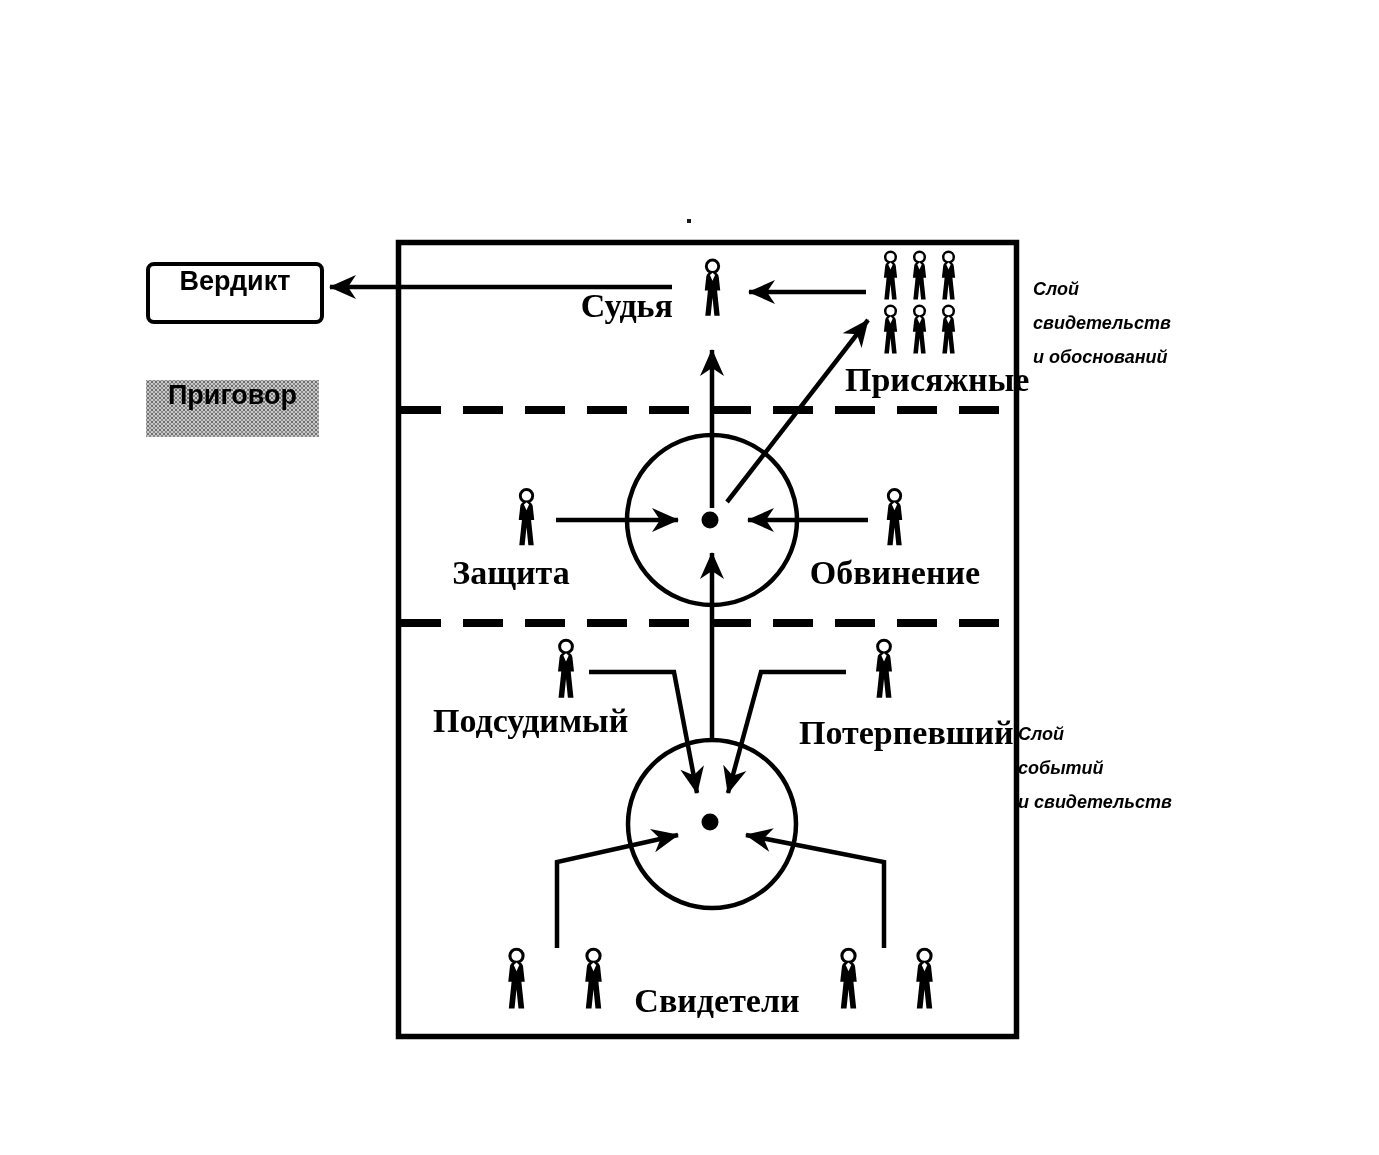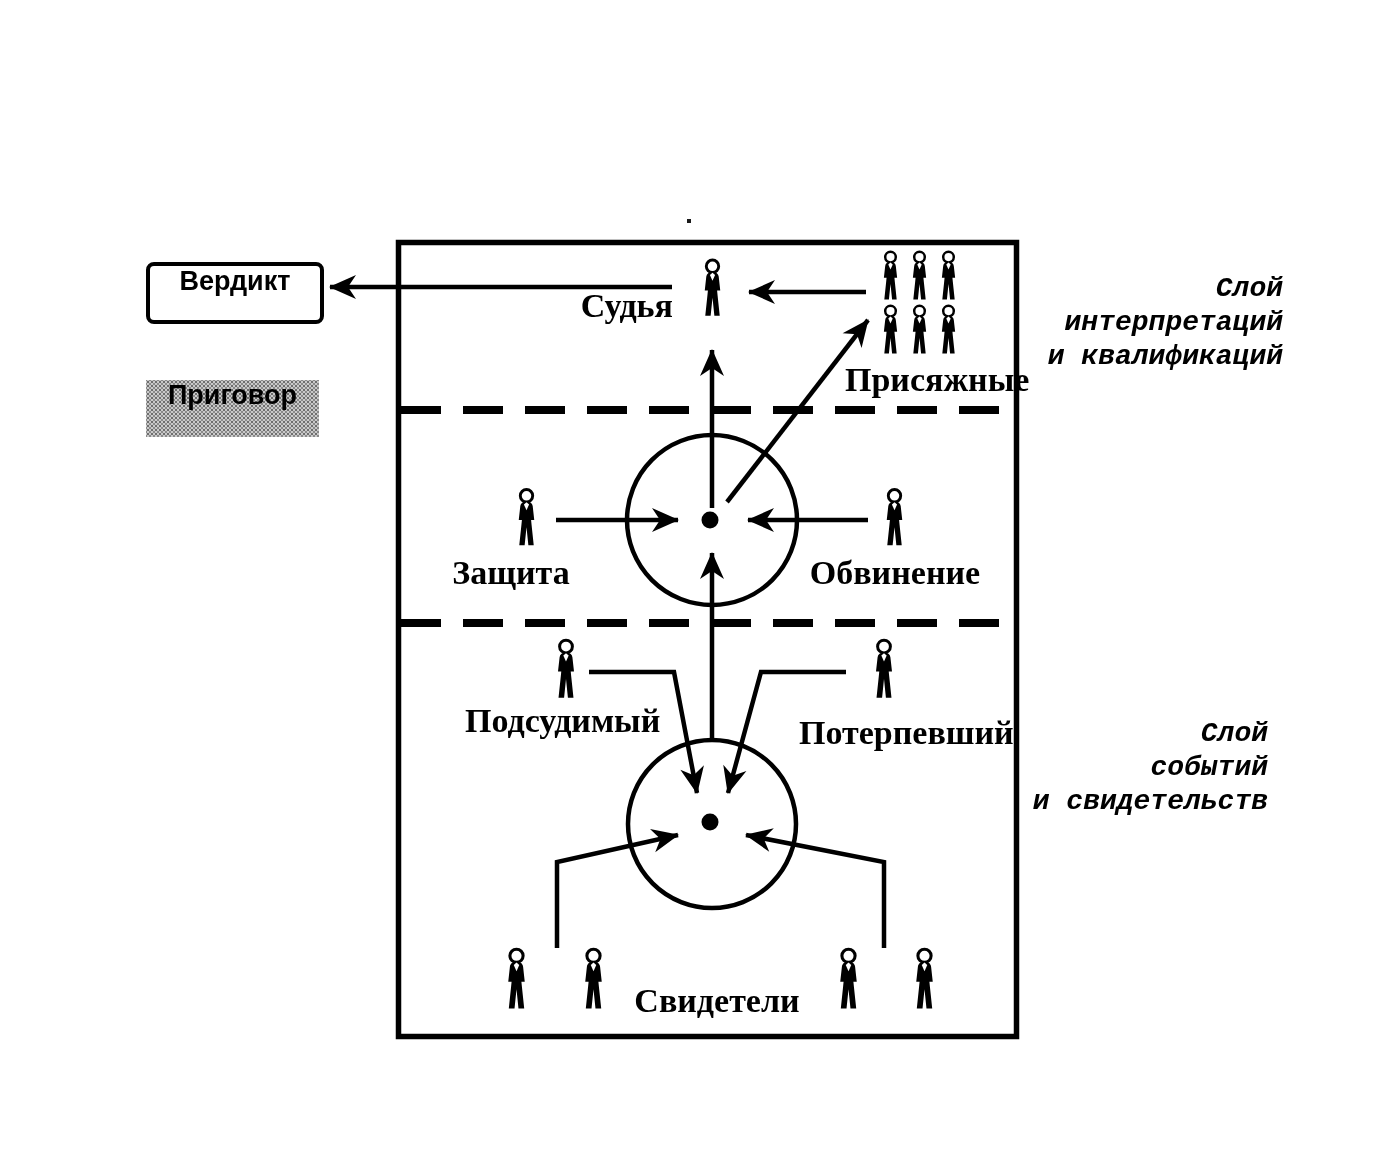--- a/index.html
+++ b/index.html
@@ -19,25 +19,24 @@
     font-size: 34px;
     line-height: 29px;
     text-align: center;
     white-space: nowrap;
     font-family: Liberation Serif, serif;
   }
   .layer-lbl {
     position: absolute;
     font-weight: 700;
     font-style: italic;
-    font-size: 28px;
+    font-size: 18px;
     line-height: 34px;
-    text-align: right;
+    text-align: left;
     white-space: nowrap;
-    font-family: Liberation Mono, monospace;
   }
   .box {
     position: absolute;
     display: flex;
     justify-content: center;
     font-weight: 700;
     font-size: 27px;
   }
   #verdict-box {
     left: 146px; top: 262px; width: 170px; height: 54px;
@@ -138,28 +137,28 @@
     <span>Вердикт</span>
   </div>
   <div id="sentence-box" class="box">
     <span>Приговор</span>
   </div>
 
   <div class="lbl" style="left:545px; top:291px; width:128px; text-align:right;">Судья</div>
   <div class="lbl" style="left:845px; top:365px; width:170px;">Присяжные</div>
   <div class="lbl" style="left:441px; top:558px; width:140px;">Защита</div>
   <div class="lbl" style="left:805px; top:558px; width:180px;">Обвинение</div>
-  <div class="lbl" style="left:433px; top:706px; width:190px;margin-left:32px;">Подсудимый</div>
+  <div class="lbl" style="left:433px; top:706px; width:190px;">Подсудимый</div>
   <div class="lbl" style="left:799px; top:718px; width:192px;">Потерпевший</div>
   <div class="lbl" style="left:632px; top:986px; width:170px;">Свидетели</div>
 
   <div class="layer-lbl" style="left:1033px; top:272px; width:250px;">
     <div>Слой</div>
-    <div>интерпретаций</div>
-    <div>и квалификаций</div>
+    <div>свидетельств</div>
+    <div>и обоснований</div>
   </div>
   <div class="layer-lbl" style="left:1033px; top:457px; width:250px;">
   </div>
   <div class="layer-lbl" style="left:1018px; top:717px; width:250px;">
     <div>Слой</div>
     <div>событий</div>
     <div>и свидетельств</div>
   </div>
 
 </div>

